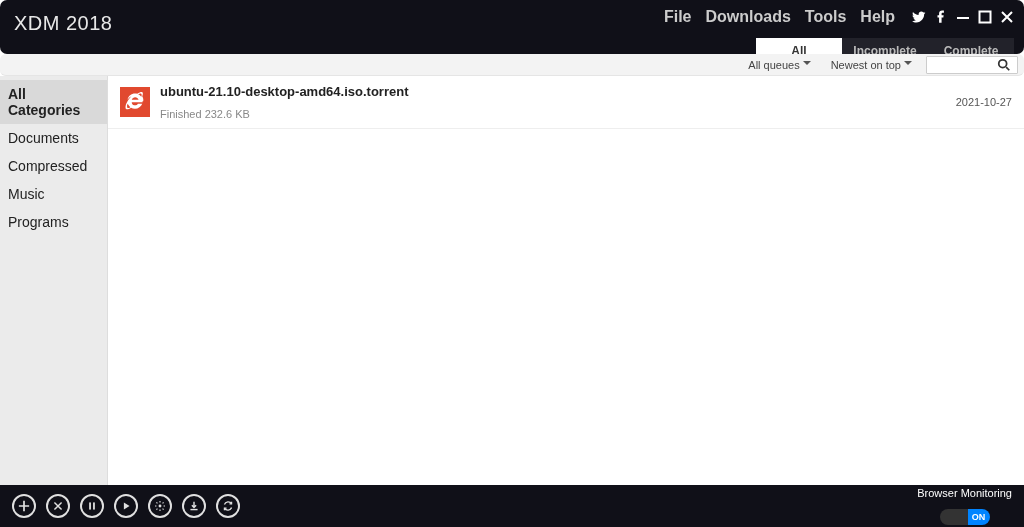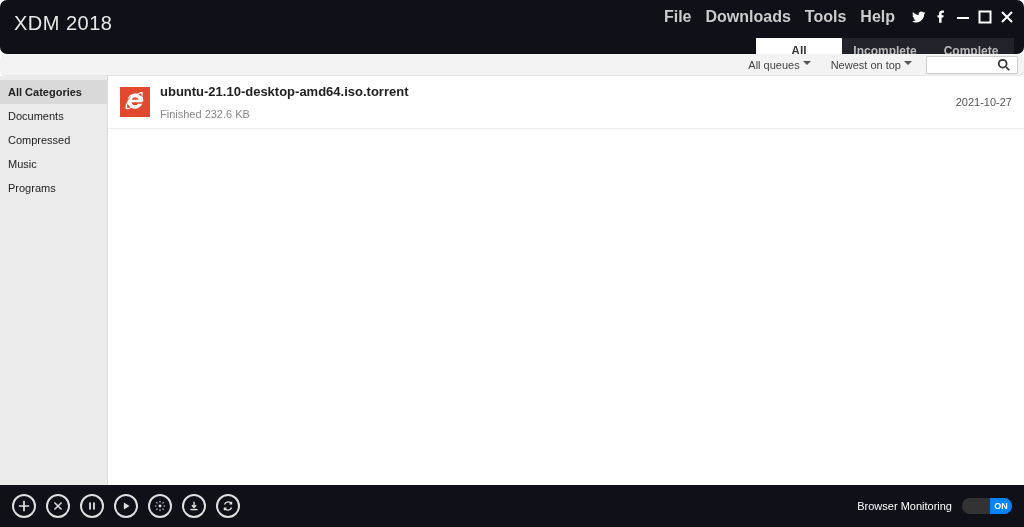--- a/index.html
+++ b/index.html
@@ -25,38 +25,38 @@
 
 .filterbar { height: 22px; background: #f3f3f3; border-bottom: 1px solid #e5e5e5; display: flex; justify-content: flex-end; align-items: center; gap: 8px; padding-right: 6px; font-size: 11px; color: #444; border-radius: 6px; }
 .filter-drop { display: flex; align-items: center; gap: 3px; cursor: pointer; padding: 0 6px; }
 .searchbox { display: flex; align-items: center; background: #fff; height: 18px; width: 92px; border: 1px solid #ccc; border-radius: 1px; }
 .searchbox input { border: 0; outline: 0; font-size: 11px; width: 70px; padding: 0 4px; background: transparent; }
 .searchbox svg { margin-right: 2px; }
 
 
 .main { flex: 1; display: flex; min-height: 0; }
 .sidebar { width: 108px; background: #ebebeb; border-right: 1px solid #ddd; padding-top: 4px; }
-.side-item { font-size: 11px; color: #222; padding: 6px 8px; cursor: pointer; }
+.side-item { font-size: 14px; color: #222; padding: 6px 8px; cursor: pointer; }
 .side-item.selected { background: #d9d9d9; font-weight: 600; }
 
 .content { flex: 1; overflow: auto; }
 .row { display: flex; align-items: center; padding: 8px 12px; border-bottom: 1px solid #eee; cursor: pointer; }
 .row-icon { width: 30px; height: 30px; background: #e1492f; display: flex; align-items: center; justify-content: center; margin-right: 10px; }
 .row-icon svg { fill: #fff; }
 .row-text { flex: 1; }
 .row-name { font-size: 13px; font-weight: 600; color: #222; }
 .row-sub { font-size: 11px; color: #888; margin-top: 9px; }
 .row-date { font-size: 11px; color: #555; }
 
 
 .footer { height: 42px; background: #101018; color: #fff; display: flex; align-items: center; justify-content: space-between; padding: 0 12px; }
 .fbtns { display: flex; gap: 10px; }
 .fbtn { width: 24px; height: 24px; border: 2px solid #e0e0e0; border-radius: 50%; display: flex; align-items: center; justify-content: center; cursor: pointer; color: #e0e0e0; }
 .fbtn svg { display: block; }
-.fright { display: flex; align-items: center; gap: 10px; font-size: 11px; }
+.fright { display: flex; align-items: center; gap: 10px; font-size: 11px; flex-direction: column; }
 .toggle { display: flex; width: 50px; height: 16px; border-radius: 8px; overflow: hidden; font-size: 9px; cursor: pointer; }
 .toggle .off { flex: 1; background: #333; }
 .toggle .on { width: 22px; background: #0084ff; color: #fff; display: flex; align-items: center; justify-content: center; font-weight: 600; }
 
 .chev::after { content: ""; display: inline-block; border: 4px solid transparent; border-top-color: #555; margin-top: 3px; }
 </style>
 </head>
 <body>
 
 <div class="app">

